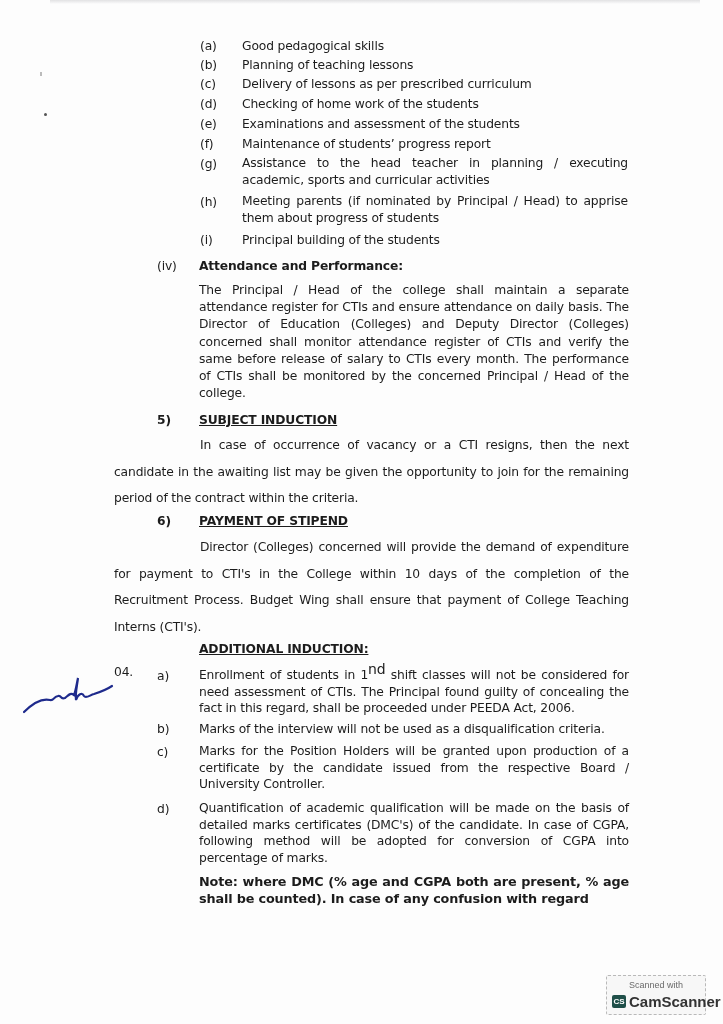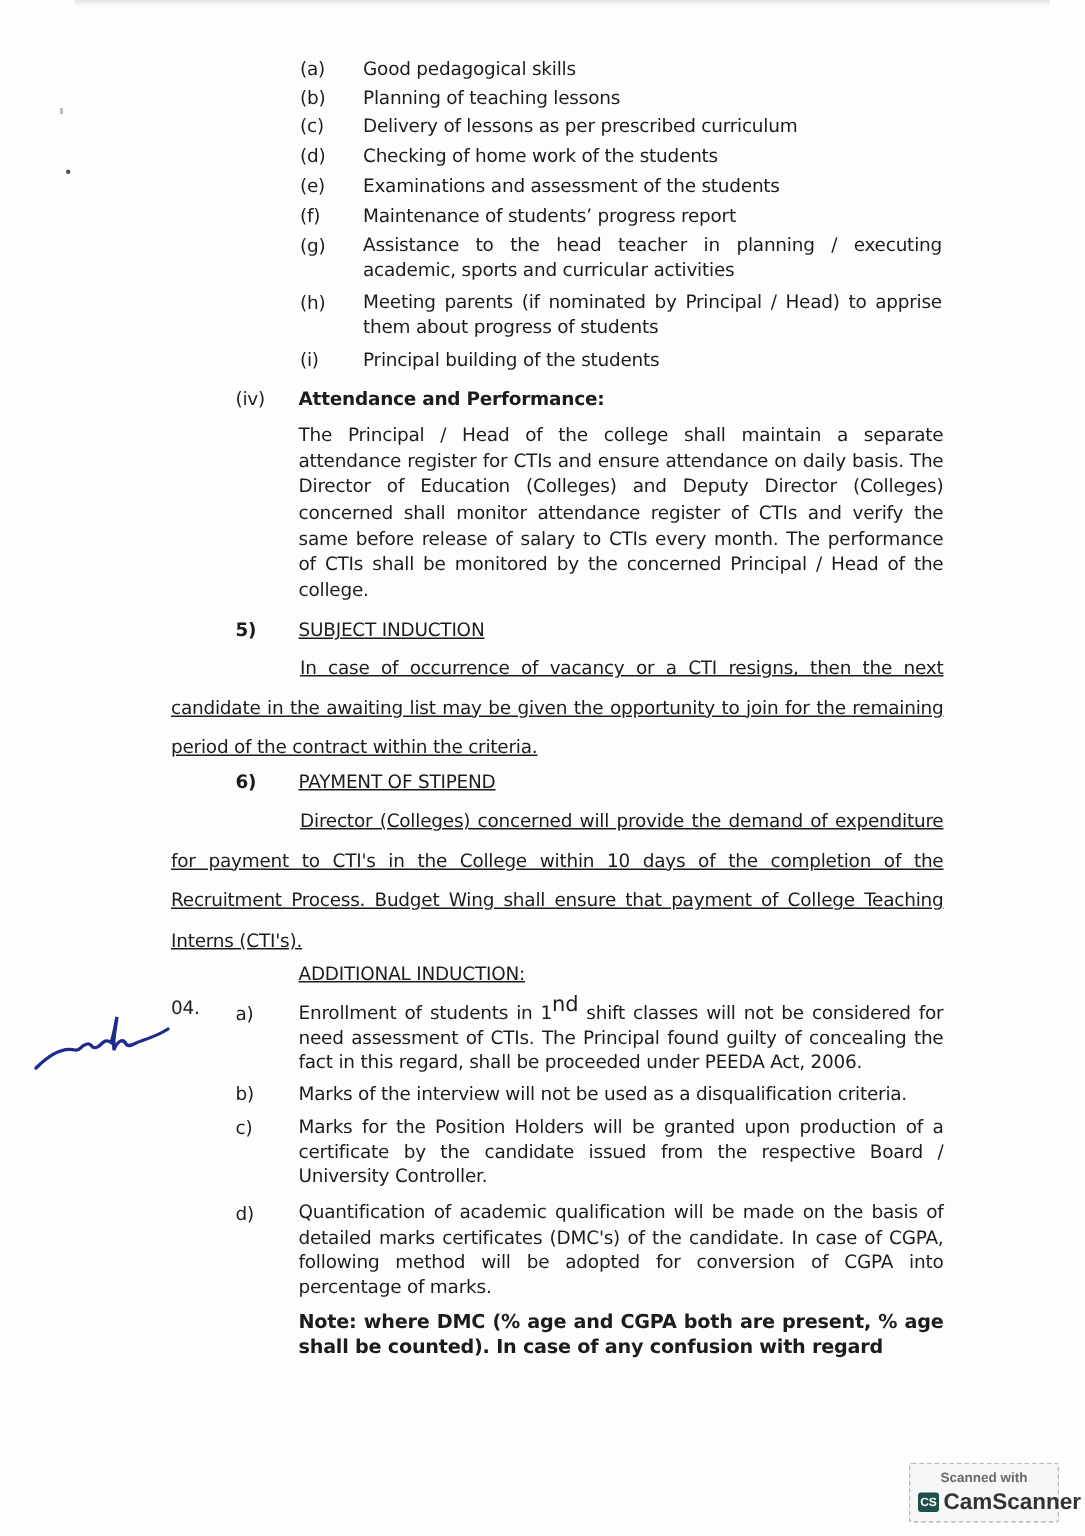--- a/index.html
+++ b/index.html
@@ -7,31 +7,31 @@
     width: 723px; height: 1024px; background: #fdfdfd; position: relative; overflow: hidden;
     font-family: "DejaVu Sans", sans-serif; color: #1c1c1c;
   }
   .topline { position: absolute; left: 50px; top: 0; width: 650px; height: 4px; background: linear-gradient(to bottom, #d6d6d8, #fdfdfd); opacity: .7; }
   .abs { position: absolute; }
   .txt { font-size: 12.3px; line-height: 19.5px; letter-spacing: -0.15px; }
   .just { text-align: justify; text-align-last: left; }
   .lbl { position: absolute; font-size: 12.3px; line-height: 19.5px; }
   .item { position: absolute; left: 242px; width: 386px; }
   .bold { font-weight: bold; }
-  .u { text-decoration: underline; font-weight: normal; }
+  .u { text-decoration: underline; font-weight: bold; }
   .sup { font-size: 14px; vertical-align: super; line-height: 0; }
   .para { position: absolute; left: 199px; width: 430px; }
   .wide { position: absolute; left: 114px; width: 515px; line-height: 26.5px; }
-  .indent { text-indent: 86px; text-decoration: underline; }
+  .indent { text-indent: 86px; }
   .cs-badge {
     position: absolute; left: 606px; top: 975px; width: 98px; height: 38px;
     border: 1px dashed #b9b9b9; background: #f7f7f7; border-radius: 2px;
     font-family: "Liberation Sans", sans-serif;
   }
-  .cs-top { position: absolute; left: 0; top: 4px; width: 100%; text-align: center; font-size: 9px; color: #6a6a6a; font-weight: bold; }
+  .cs-top { position: absolute; left: 0; top: 4px; width: 100%; text-align: center; font-size: 9px; color: #6a6a6a; }
   .cs-logo { position: absolute; left: 5px; top: 19px; width: 14px; height: 13px; background: #1f4f49; border-radius: 2px; color: #fff; font-size: 8px; font-weight: bold; text-align: center; line-height: 13px; }
   .cs-name { position: absolute; left: 22px; top: 17px; font-size: 15px; font-weight: bold; color: #333; }
   .dot { position: absolute; left: 44px; top: 113px; width: 3px; height: 3px; background: #555; border-radius: 50%; }
   .tick { position: absolute; left: 40px; top: 72px; width: 2px; height: 4px; background: #bbb; }
 </style>
 </head>
 <body>
 
 <div class="topline"></div>
 <div class="tick"></div>

